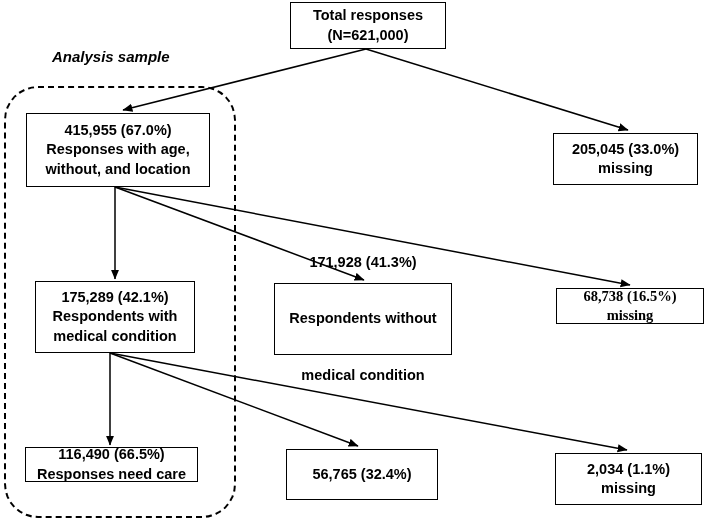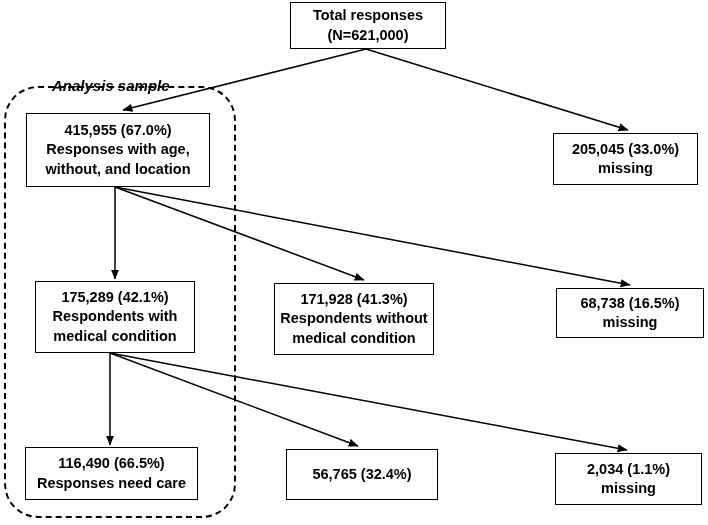--- a/index.html
+++ b/index.html
@@ -59,21 +59,21 @@
     z-index: 1;
   }
 </style>
 </head>
 <body>
 
 <div id="canvas">
 
   <div class="dashed-region" style="left:4px; top:86px; width:232px; height:432px;"></div>
 
-  <div class="region-label" style="left:52px; top:77px;">Analysis sample</div>
+  <div class="region-label" style="left:52px; top:48px;">Analysis sample</div>
 
   <svg class="layer" viewBox="0 0 708 525" xmlns="http://www.w3.org/2000/svg">
     <defs>
       <marker id="ah" markerWidth="11" markerHeight="11" refX="9.4" refY="4.1" orient="auto" markerUnits="userSpaceOnUse">
         <path d="M0,0 L10,4.1 L0,8.2 z" fill="#000000"></path>
       </marker>
     </defs>
     <g fill="none" stroke="#000000" stroke-width="1.5">
 
       <path d="M366,49 L123,110" marker-end="url(#ah)"></path>
@@ -109,32 +109,32 @@
     <span class="line">205,045 (33.0%)</span>
     <span class="line">missing</span>
   </div>
 
   <div class="node" style="left:35px; top:281px; width:160px; height:72px;">
     <span class="line">175,289 (42.1%)</span>
     <span class="line">Respondents with</span>
     <span class="line">medical condition</span>
   </div>
 
-  <div class="node wide" style="left:274px; top:283px; width:160px; height:72px;">
+  <div class="node wide" style="left:274px; top:283px; width:178px; height:72px;gap:37px;">
     <span class="line">171,928 (41.3%)</span>
     <span class="line">Respondents without</span>
     <span class="line">medical condition</span>
   </div>
 
-  <div class="node" style="left:556px; top:288px; width:148px; height:50px;">
+  <div class="node" style="left:556px; top:288px; width:148px; height:36px;font-family:Liberation Serif, serif;">
     <span class="line">68,738 (16.5%)</span>
     <span class="line">missing</span>
   </div>
 
-  <div class="node" style="left:25px; top:447px; width:173px; height:53px;">
+  <div class="node" style="left:25px; top:447px; width:173px; height:35px;">
     <span class="line">116,490 (66.5%)</span>
     <span class="line">Responses need care</span>
   </div>
 
   <div class="node" style="left:286px; top:449px; width:152px; height:51px;">
     <span class="line">56,765 (32.4%)</span>
   </div>
 
   <div class="node" style="left:555px; top:453px; width:147px; height:52px;">
     <span class="line">2,034 (1.1%)</span>

